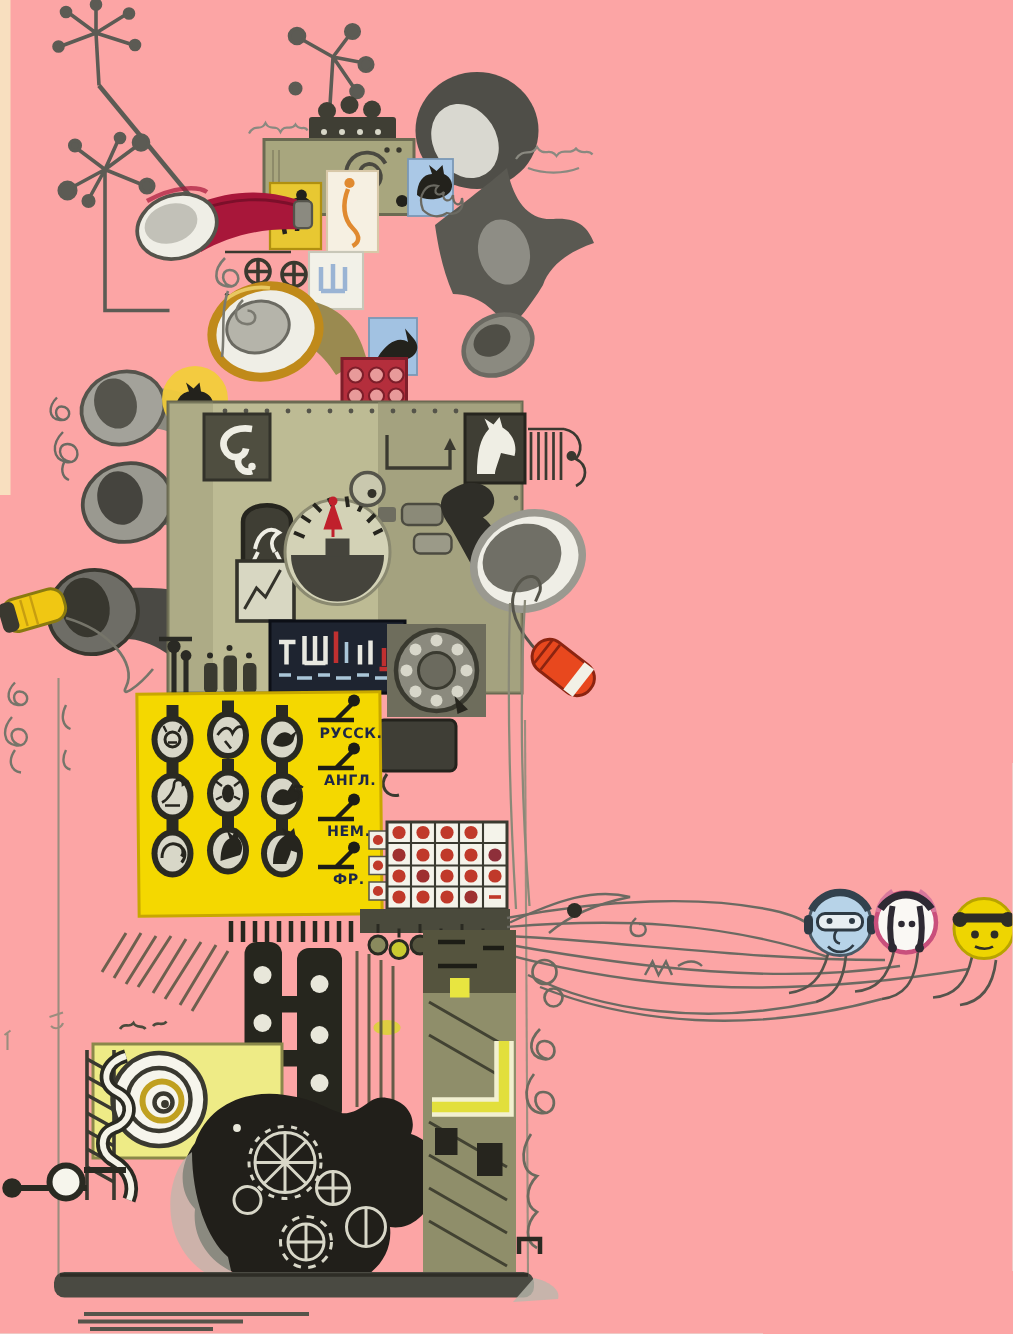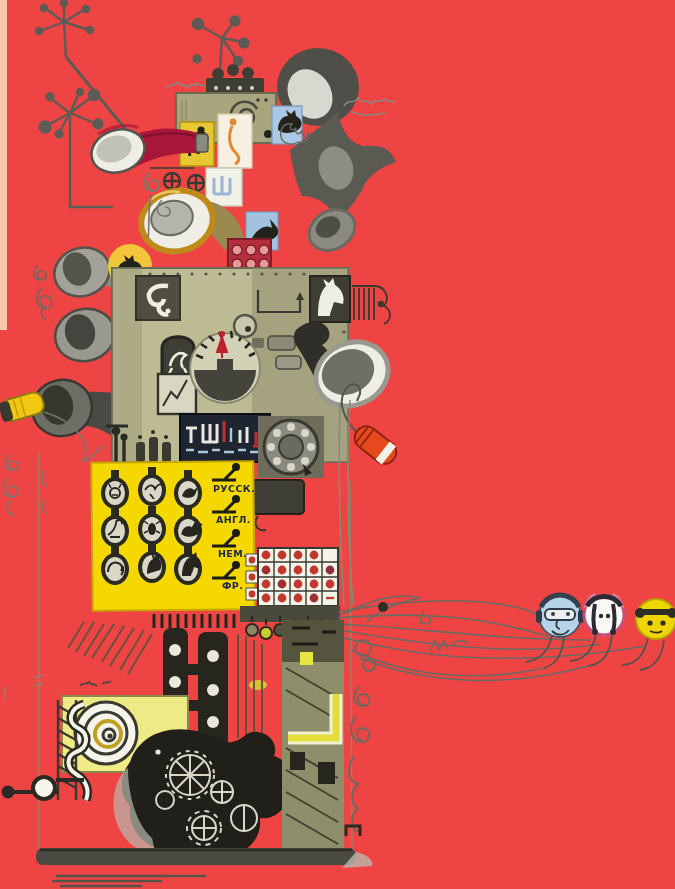--- a/index.html
+++ b/index.html
@@ -1,18 +1,18 @@
 <!DOCTYPE html>
 <html><head>
 <meta charset="utf-8">
 <style>
   html,body{margin:0;padding:0;background:#e8e6de;}
   .page{
     position:relative;width:675px;height:889px;overflow:hidden;
-    background:#ef4444;
+    background:#fca5a5;
     font-family:"DejaVu Sans", sans-serif;
   }
   svg{position:absolute;left:0;top:0;}
   .lang-label{
     font-family:"DejaVu Sans", sans-serif;
     font-weight:bold;font-size:9.5px;fill:#1d2747;letter-spacing:.4px;
   }
 </style>
 </head>
 <body>

